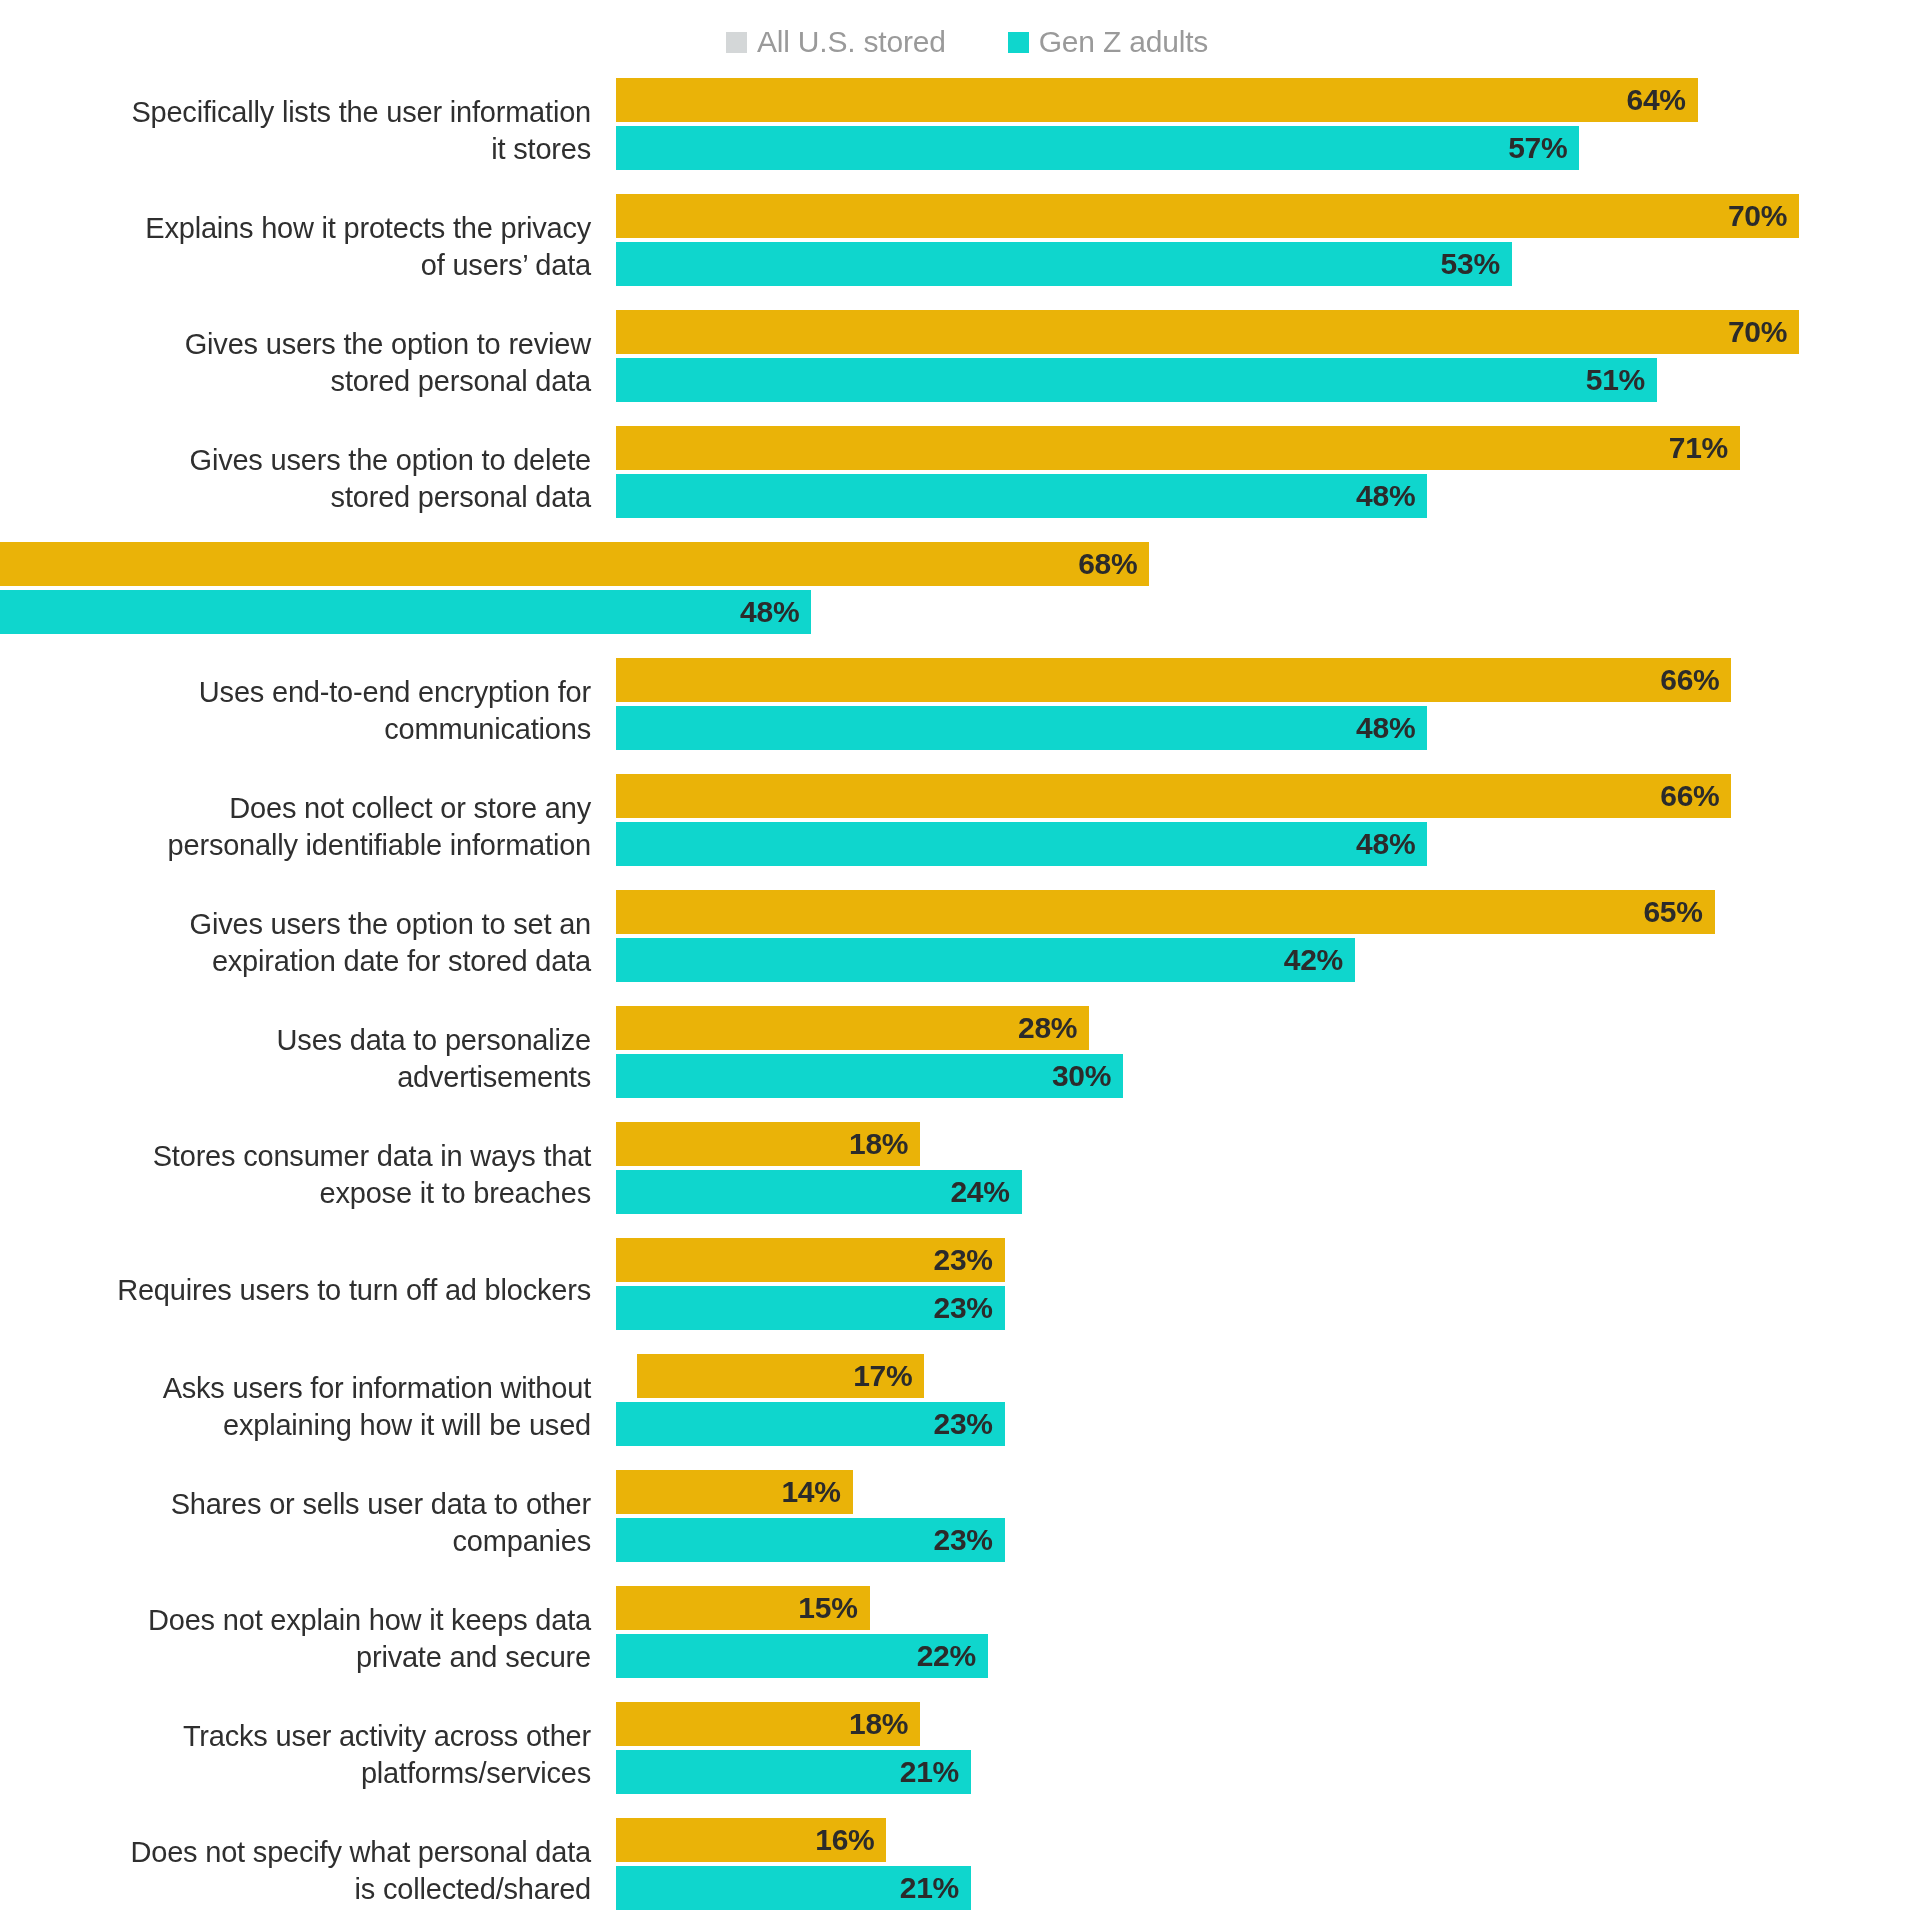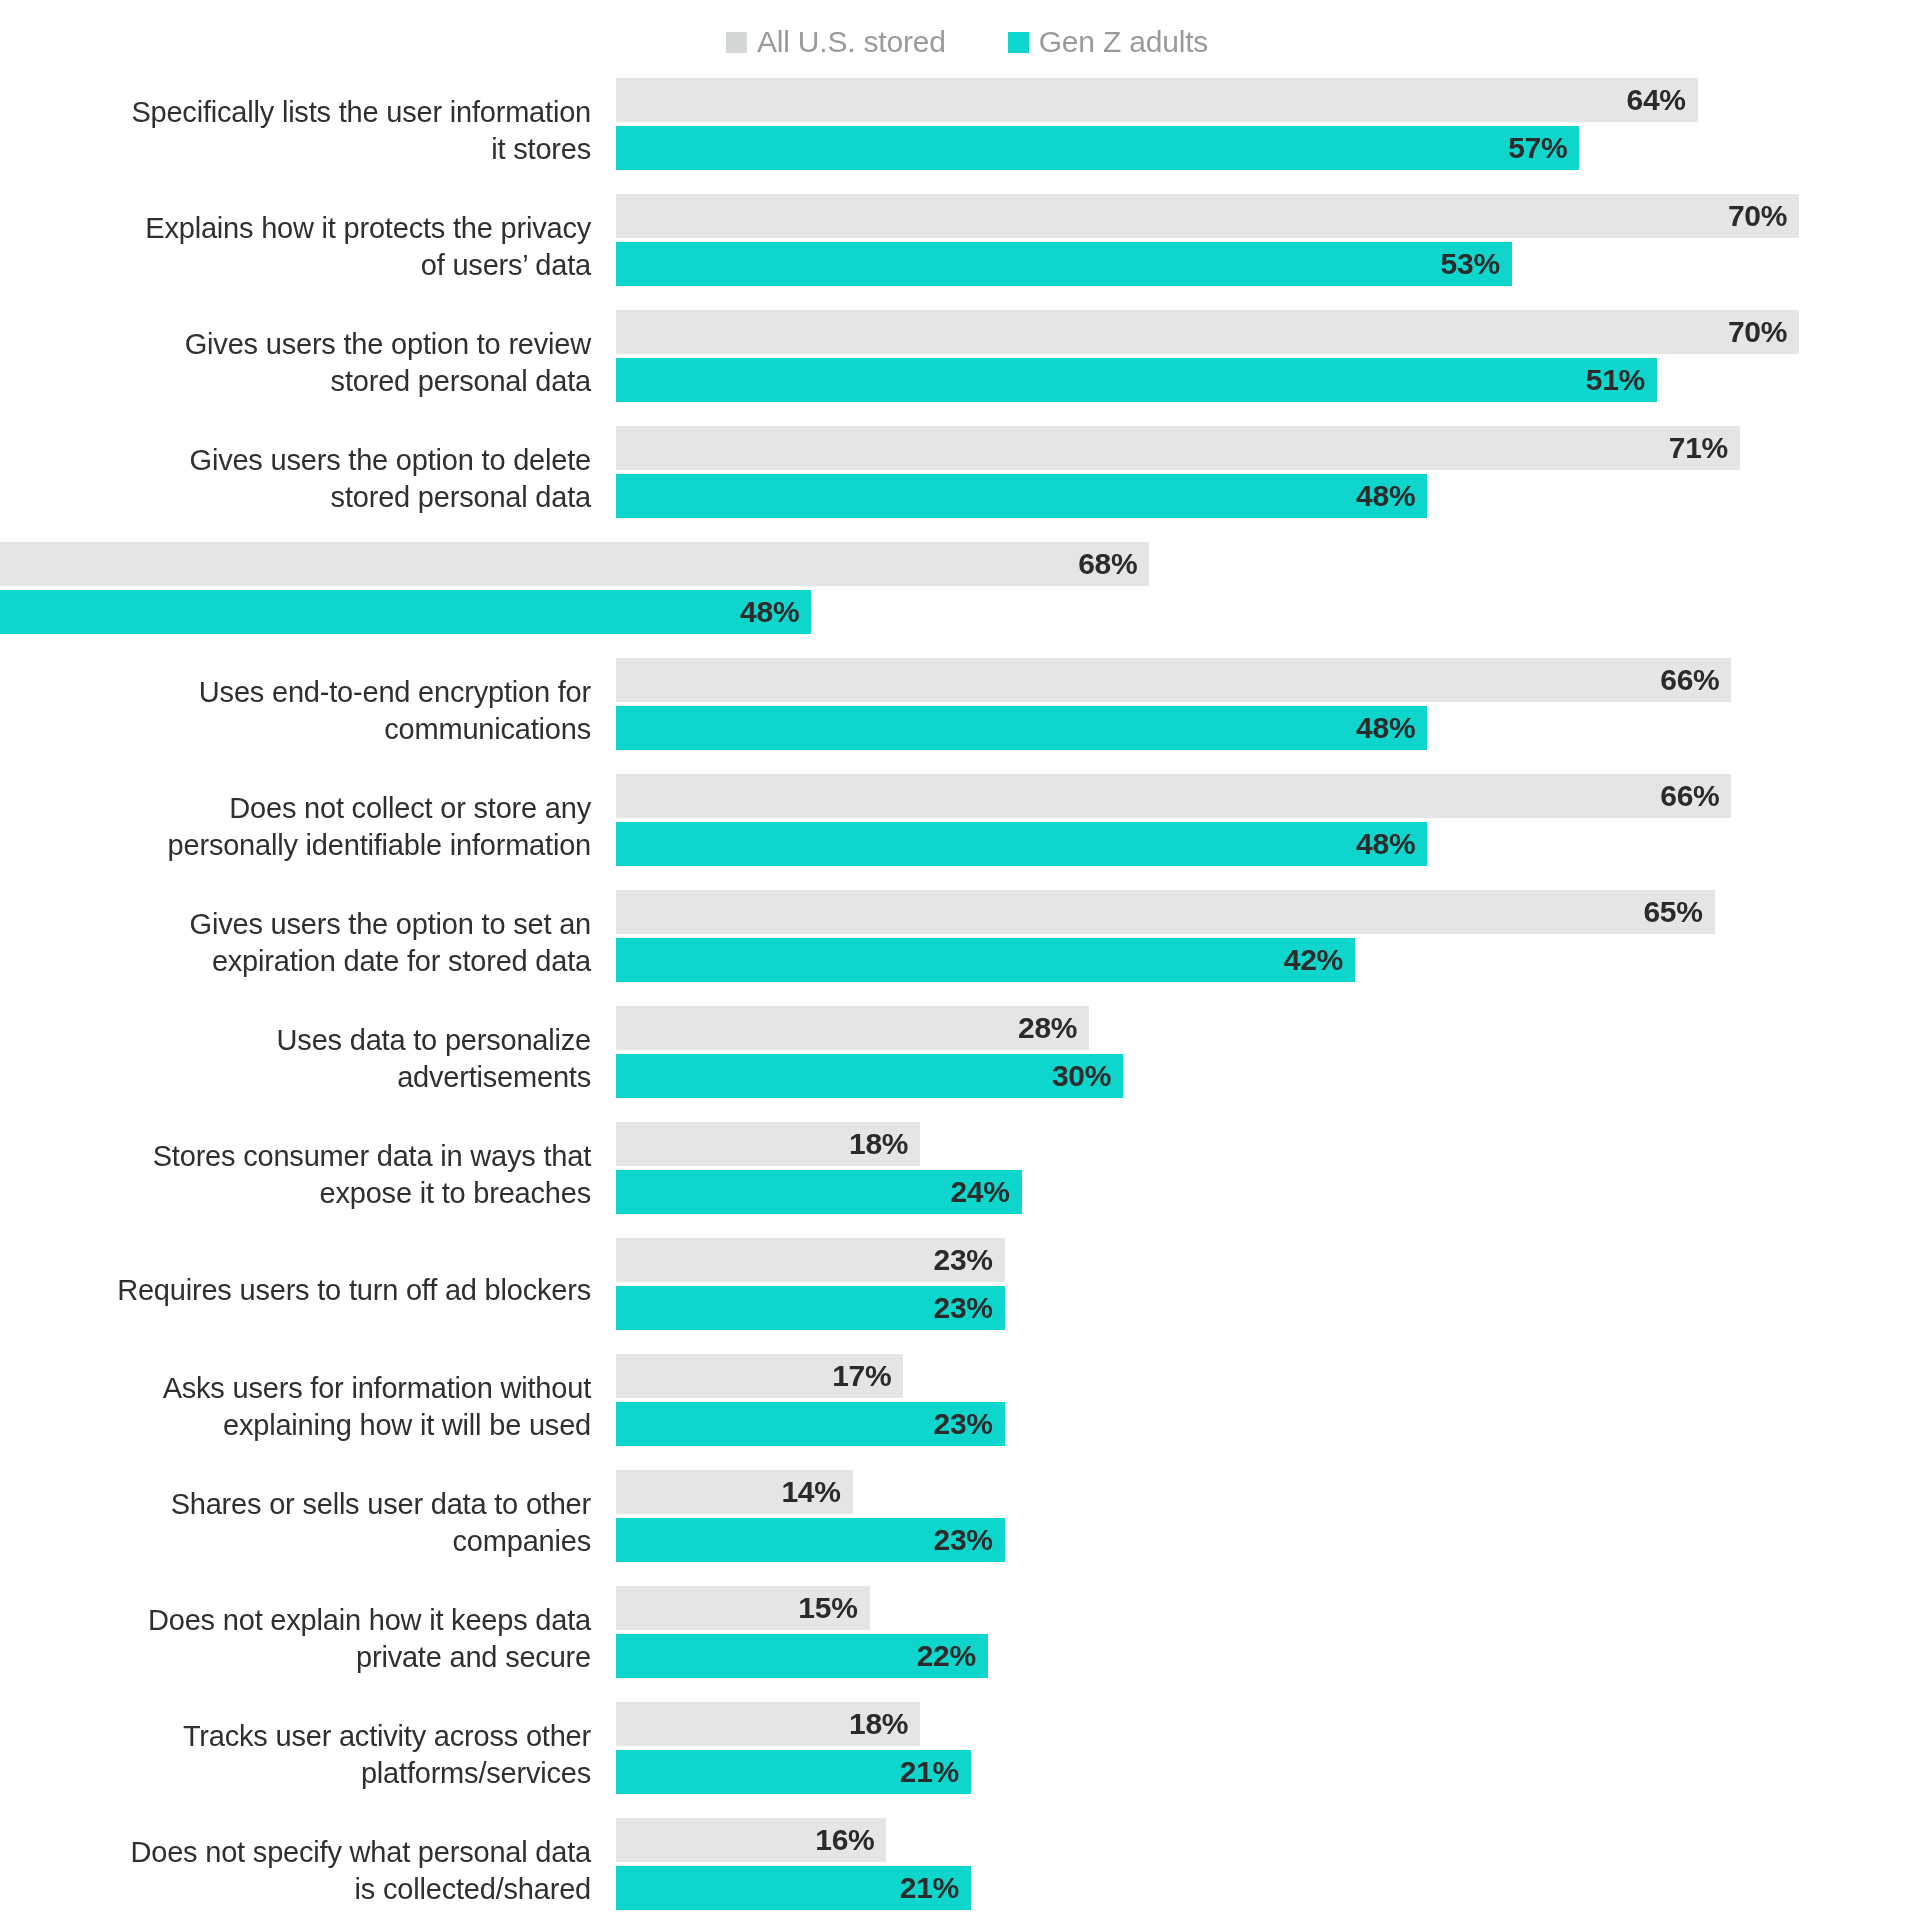--- a/index.html
+++ b/index.html
@@ -96,21 +96,21 @@
 
   .bar {
     height: 44px;
     display: flex;
     align-items: center;
     justify-content: flex-end;
     box-sizing: border-box;
     padding-right: 12px;
     min-width: 40px;
   }
-  .bar.all { background: #e5e5e5; }
+  .bar.all { background: #eab308; }
   .bar.genz { background: #0fd6cd; }
 
   .bar-value {
     font-size: 30px;
     font-weight: bold;
     color: #2b2b2b;
     line-height: 1;
     white-space: nowrap;
     letter-spacing: -0.3px;
   }
@@ -325,21 +325,21 @@
           </div>
         </div>
       </div>
       <div class="group">
         <div class="cat-label">
           <div>Asks users for information without</div>
           <div>explaining how it will be used</div>
         </div>
         <div class="bars">
           <div class="bar-row">
-            <div class="bar all" style="width: 287.324px;">
+            <div class="bar all" style="width: 287.324px; margin-left: 21px;">
               <span class="bar-value">17%</span>
             </div>
           </div>
           <div class="bar-row">
             <div class="bar genz" style="width: 388.732px;">
               <span class="bar-value">23%</span>
             </div>
           </div>
         </div>
       </div>

